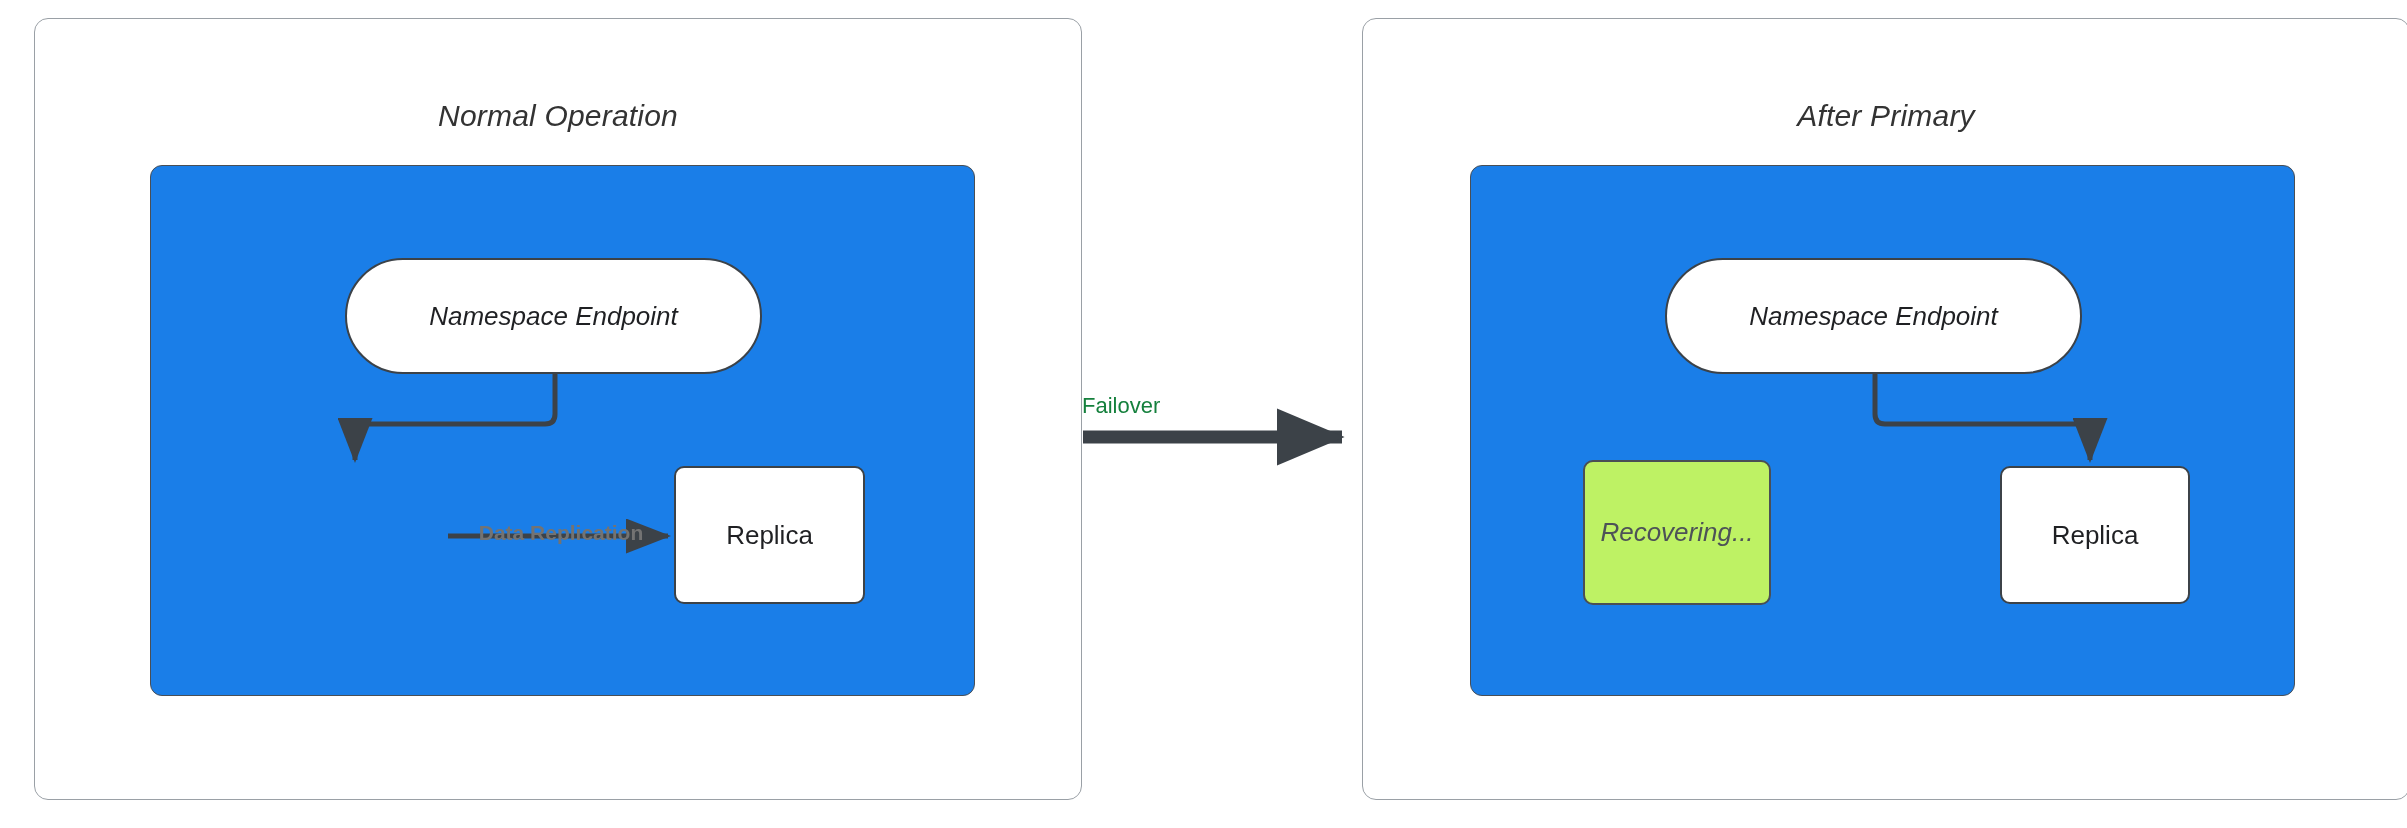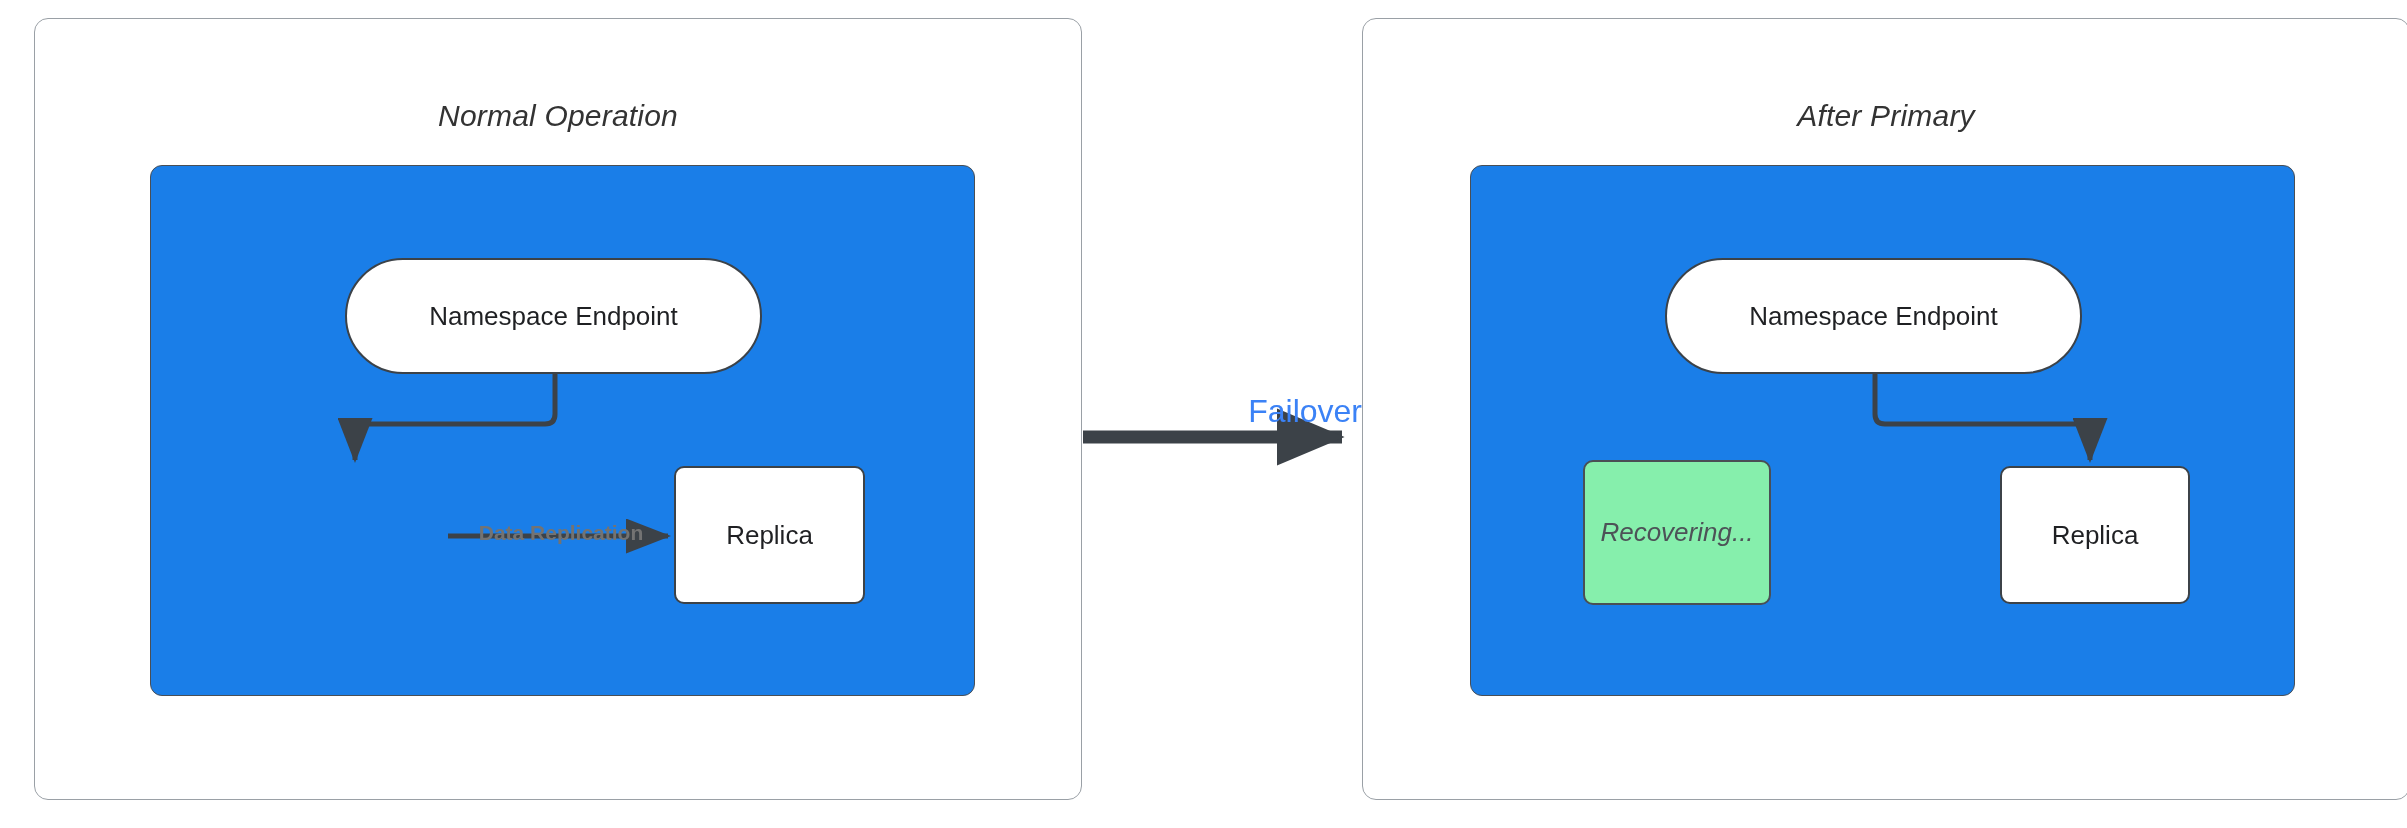--- a/index.html
+++ b/index.html
@@ -67,26 +67,27 @@
     text-align: center;
     background: #ffffff;
     border: 2.2px solid #3c4248;
     color: #1f2023;
     font-size: 26px;
     line-height: 1.24;
     z-index: 3;
   }
   .node-stadium {
     border-radius: 999px;
+    font-style: italic;
   }
   .node-rect {
     border-radius: 10px;
   }
   .node-dim {
-    background: #86efac;
+    background: #bef264;
     border-color: #4a4f55;
     color: #4d5257;
     font-style: italic;
     justify-content: center;
   }
 
   #node-endpoint-left   { left: 325px;  top: 258px; width: 417px; height: 116px; }
   #node-primary         { left: 239px;  top: 467px; width: 189px; height: 137px; }
   #node-replica-left    { left: 654px;  top: 466px; width: 191px; height: 138px; }
 
@@ -116,23 +117,23 @@
     font-weight: bold;
     color: #737373;
     z-index: 4;
     white-space: nowrap;
   }
   .failover-label {
     position: absolute;
     left: 1062px;
     top: 393px;
     width: 280px;
-    text-align: right;
-    font-size: 32px;
-    color: #3b82f6;
+    text-align: left;
+    font-size: 22px;
+    color: #15803d;
     z-index: 4;
     white-space: nowrap;
   }
 </style>
 </head>
 <body>
 
 <div id="canvas">
 
   <div class="panel" id="panel-left">

